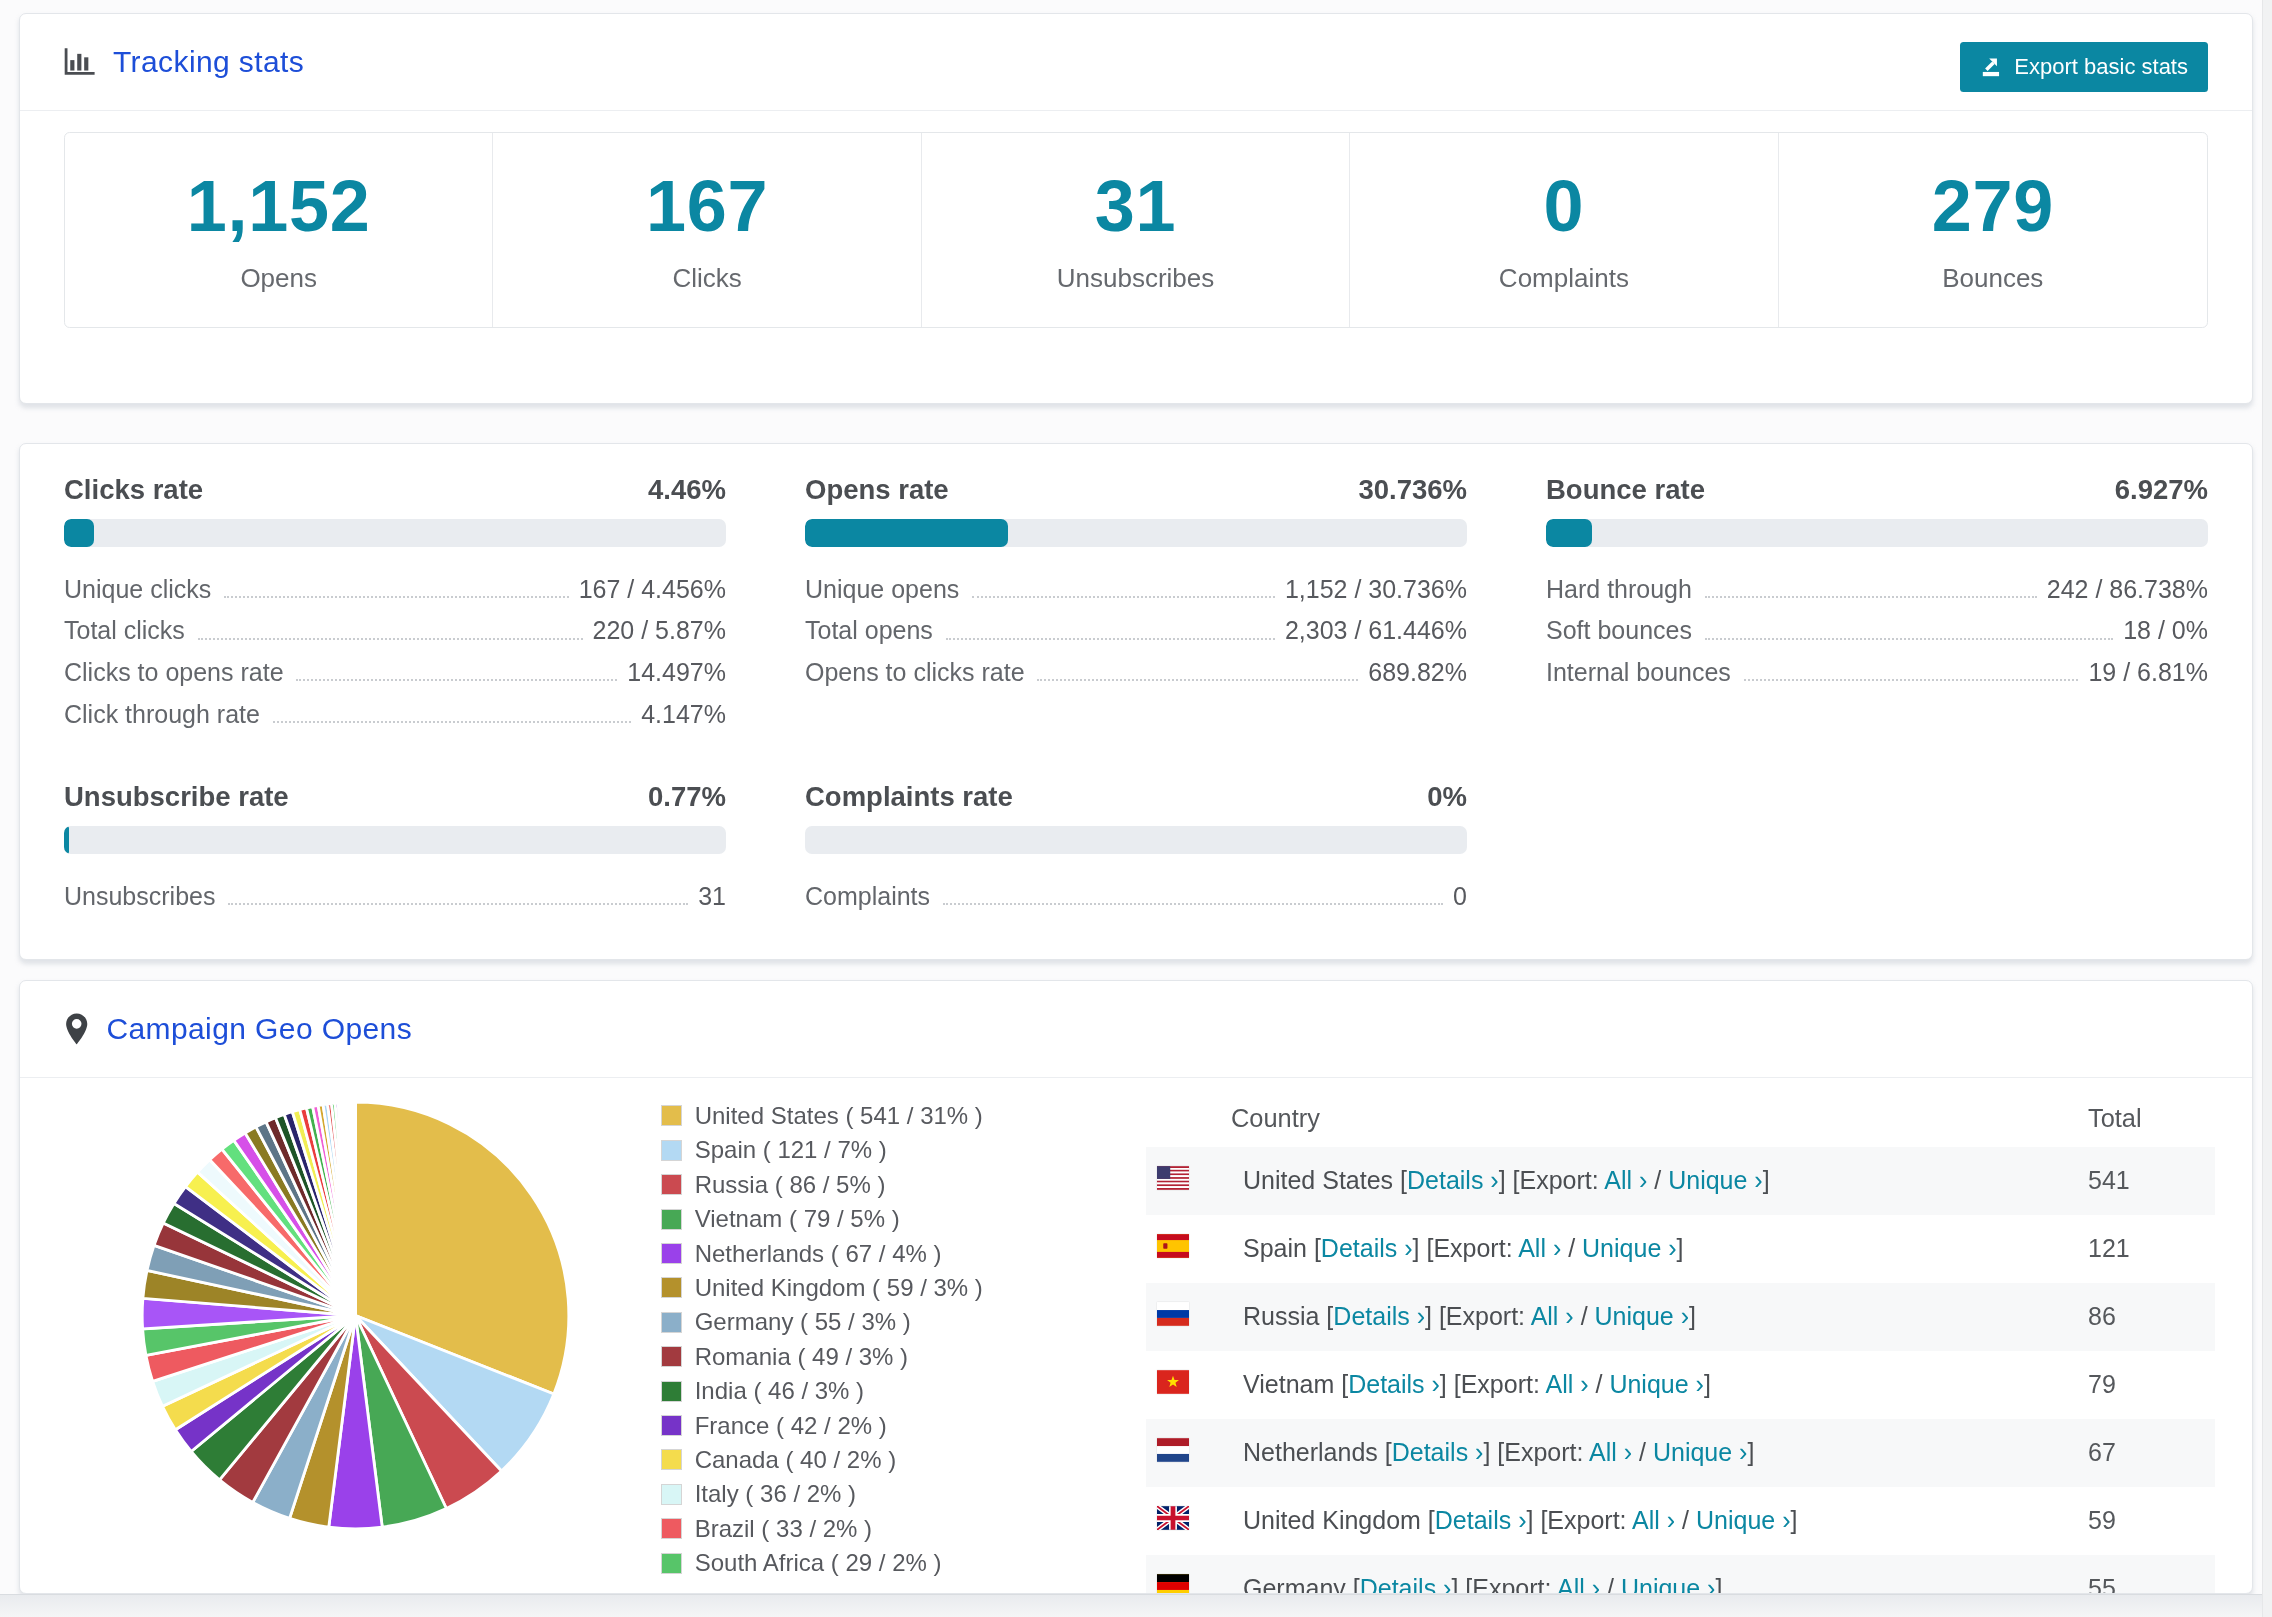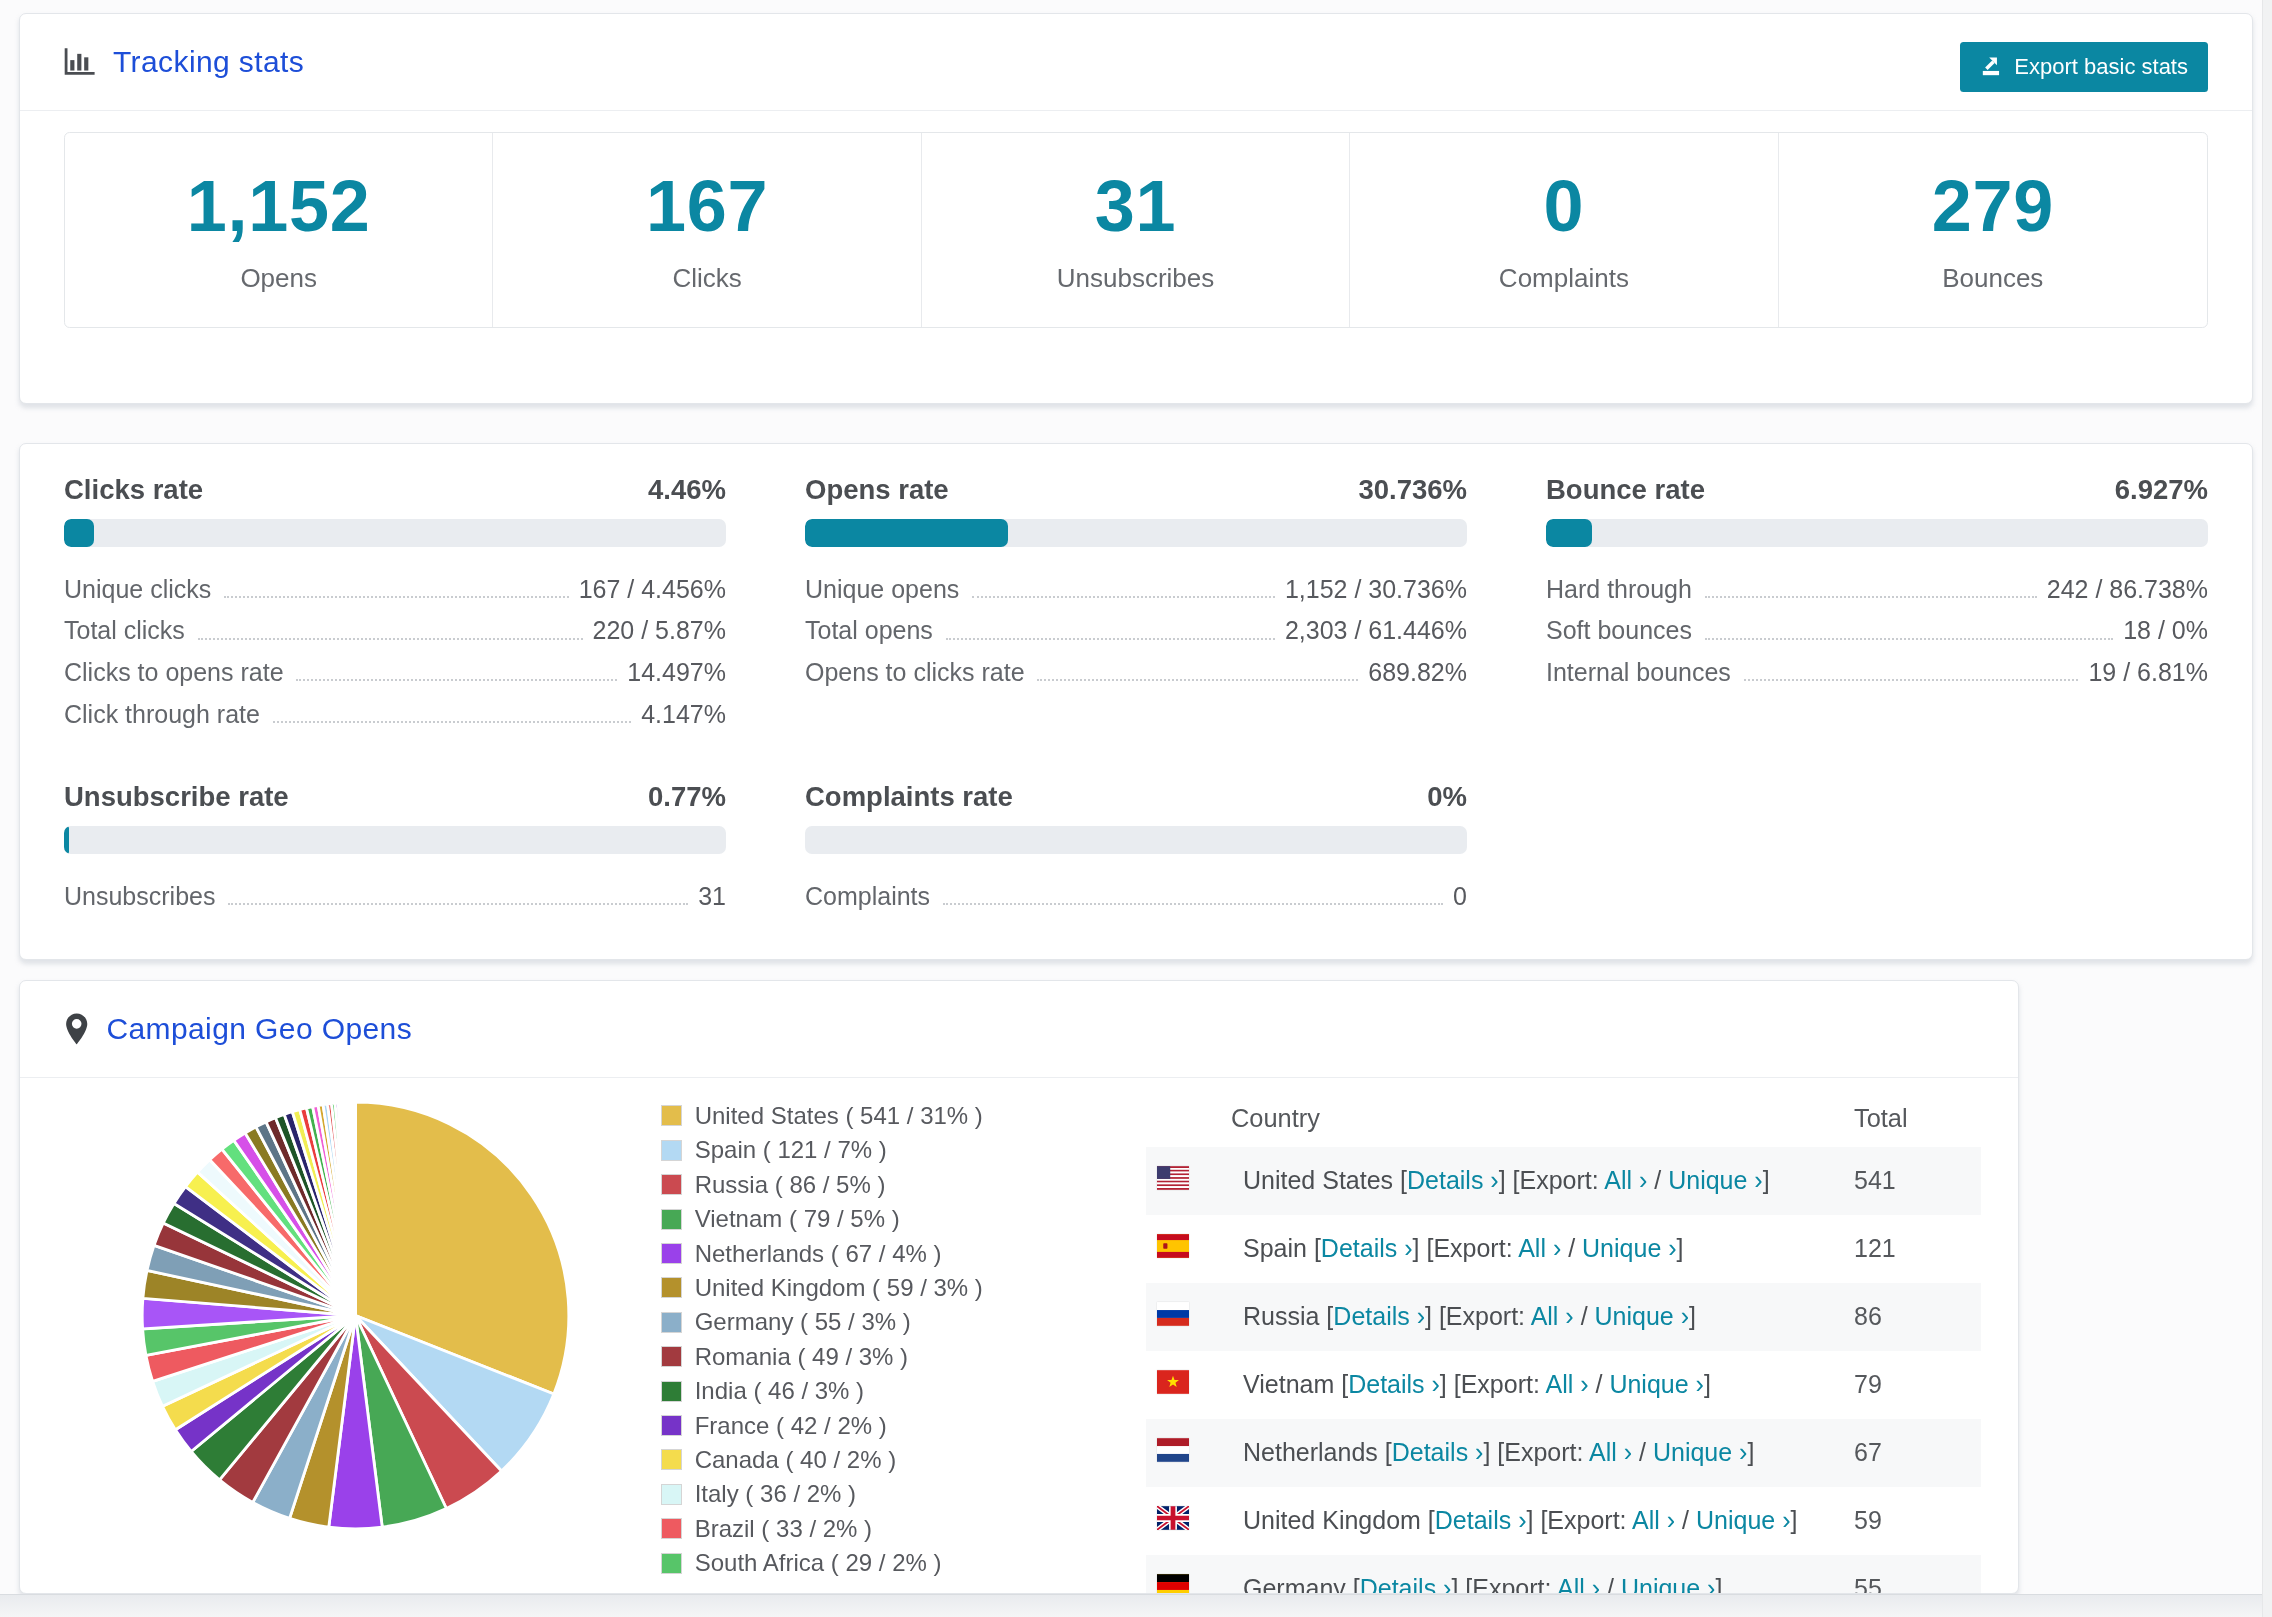--- a/index.html
+++ b/index.html
@@ -5,28 +5,28 @@
   :root { --accent:#0b87a2; }
   * { box-sizing:border-box; margin:0; padding:0; }
   html,body { margin:0; padding:0; }
   body { font-family:"Liberation Sans", sans-serif; }
   .page { position:relative; width:2273px; height:1618px; background:#fbfbfc; overflow:hidden; }
 
   .panel { position:absolute; background:#fff; border:1.4px solid #e3e6ea; border-radius:7px;
            box-shadow:0 3.5px 5px rgba(150,160,175,.28); }
   #panel-tracking { left:19px; top:12.7px;   width:2234px; height:391px; }
   #panel-rates    { left:19px; top:431px;  width:2234px; height:517px;margin-top:12px; }
-  #panel-geo      { left:19px; top:980px; width:2000px; height:614px; overflow:hidden; }
+  #panel-geo      { left:19px; top:980px; width:2234px; height:614px; overflow:hidden; }
 
   .panel-header { position:relative; display:flex; align-items:center; gap:17px;
                   padding:31px 44px; border-bottom:1.4px solid #eceef1; }
   .panel-title { font-size:30px; font-weight:500; color:#1d4ed8; letter-spacing:0.4px; }
   .hicon { display:flex; align-items:center; }
 
-  .export-btn { position:absolute; right:44px; top:28px; display:flex; align-items:flex-start; gap:11.3px;
+  .export-btn { position:absolute; right:44px; top:28px; display:flex; align-items:center; gap:11.3px;
                 background:var(--accent); color:#fff; border:none; border-radius:3.5px;
                 font-family:inherit; font-size:22px; padding:12px 20px; cursor:pointer; }
 
   
   .stats-box { margin:21px 44px 0; border:1.4px solid #e4e7ea; border-radius:5.6px;
                display:grid; grid-template-columns:repeat(5,1fr); height:196px; overflow:hidden; }
   .stat-cell { display:flex; flex-direction:column; justify-content:center; align-items:center;
                border-right:1.4px solid #e8eaed; }
   .stat-cell:last-child { border-right:none; }
   .stat-value { font-size:72px; font-weight:700; color:var(--accent); letter-spacing:0.7px; }

